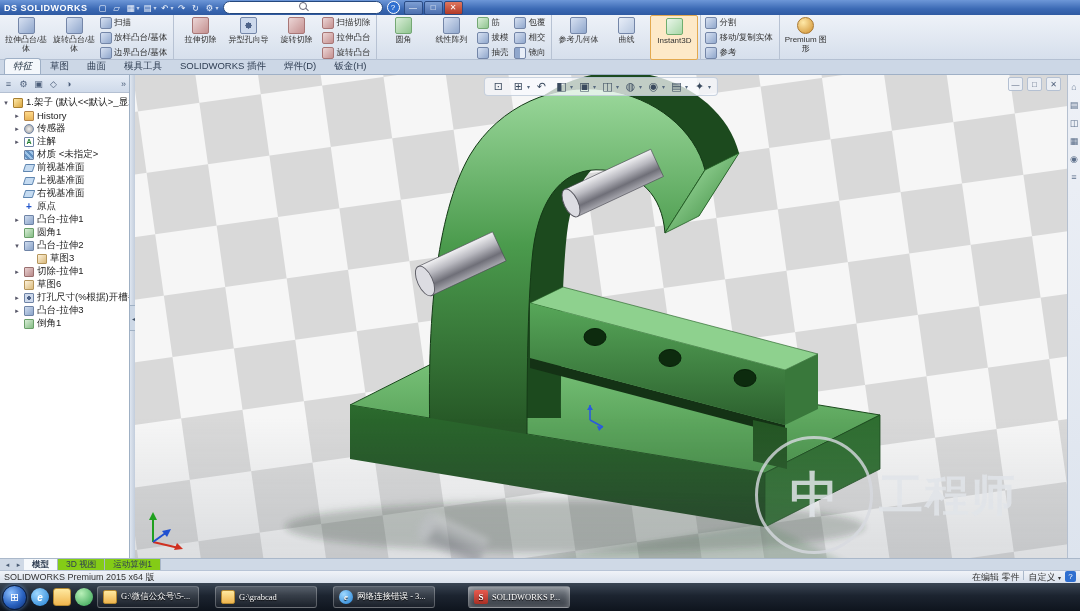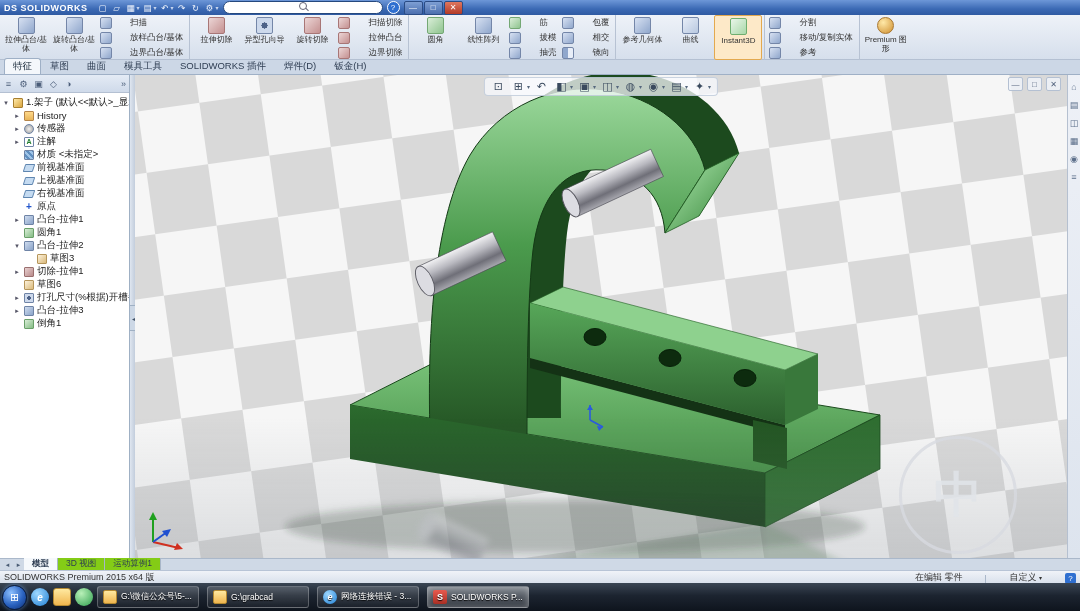--- a/index.html
+++ b/index.html
@@ -27,41 +27,41 @@
   .winbtn{width:17px;height:12px;display:flex;align-items:center;justify-content:center;font-size:8px;
     background:linear-gradient(#7e9fd4,#4c6fae);border:1px solid #2b4c85;border-radius:2px;color:#fff;}
   .winbtn.close{background:linear-gradient(#e0775f,#b23a28);}
   
   .ribbon-wrap{left:0;top:15px;width:1080px;height:45px;
     background:linear-gradient(#eef2f8,#d6dfec);border-bottom:1px solid #b4c0d2;box-sizing:border-box;}
   .ribbon{display:flex;flex-flow:column wrap;align-content:flex-start;height:45px;padding-left:2px;}
   .rb-cell{box-sizing:border-box;color:#333;cursor:default;}
   .rb-cell[data-kind="large"]{height:45px;width:48px;display:flex;flex-direction:column;align-items:center;
     padding-top:2px;font-size:8px;line-height:9px;text-align:center;word-break:break-all;overflow:hidden;}
-  .rb-cell[data-kind="small"]{height:15px;display:flex;align-items:center;gap:18px;padding:0 4px 0 2px;
+  .rb-cell[data-kind="small"]{height:15px;display:flex;align-items:center;gap:2px;padding:0 4px 0 2px;
     font-size:8.5px;white-space:nowrap;}
   .rb-cell[data-kind="sep"]{width:5px;height:45px;
     background:linear-gradient(to right,transparent 2px,#b7c2d3 2px,#b7c2d3 3px,transparent 3px);}
   .rb-cell[data-active="true"]{background:#fde9c8;border:1px solid #e3a94f;border-radius:2px;}
   .rb-icon{flex:none;width:17px;height:17px;border-radius:2px;margin-bottom:1px;
     background:linear-gradient(135deg,#d7e1f2,#90a7cc);border:1px solid #7486a8;box-sizing:border-box;}
   .rb-cell[data-kind="small"] .rb-icon{width:12px;height:12px;margin:0;}
   .rb-icon[data-icon*="cut"]{background:linear-gradient(135deg,#ecd6d6,#c49090);border-color:#a87676;}
   .rb-icon[data-icon="fillet-icon"],.rb-icon[data-icon="rib-icon"]{background:linear-gradient(135deg,#daeed8,#8fc48f);border-color:#74a874;}
   .rb-icon[data-icon="hole-wizard-icon"]{background:radial-gradient(circle at 50% 50%,#4d6288 28%,#cdd9ec 30%);}
   .rb-icon[data-icon="instant3d-icon"]{background:linear-gradient(135deg,#eaf6ea,#a8d8a8);border-color:#6fae6f;}
   .rb-icon[data-icon="realview-icon"]{background:radial-gradient(circle at 35% 30%,#ffe9a8,#cf8f2f);border-color:#a8762f;border-radius:50%;}
   .rb-icon[data-icon="curves-icon"]{background:linear-gradient(135deg,#e8eef8,#b8c8e0);}
   .rb-icon[data-icon="mirror-icon"]{background:linear-gradient(90deg,#90a7cc 48%,#e8eef8 52%);}
   
   .tabrow{left:0;top:60px;width:1080px;height:15px;background:#ccd7e6;display:flex;align-items:flex-end;
     padding-left:4px;box-sizing:border-box;border-bottom:1px solid #9fb0c6;}
   .cmdtab{font-size:9.5px;color:#2e3d52;padding:1px 8px;border:1px solid transparent;border-bottom:none;
     border-radius:3px 3px 0 0;white-space:nowrap;}
-  .cmdtab[data-active="true"]{background:#f4f7fb;border-color:#9fb0c6;color:#123;}
+  .cmdtab[data-active="true"]{background:#f4f7fb;border-color:#9fb0c6;color:#123;font-style:italic;}
   
   .main{left:0;top:75px;width:1080px;height:483px;background:#fff;}
   
   .panel{left:0;top:0;width:130px;height:483px;background:#fff;border-right:1px solid #9fb0c4;box-sizing:border-box;}
   .panel-head{height:17px;background:linear-gradient(#e4ebf5,#cfdaea);display:flex;align-items:center;gap:4px;
     padding:0 3px;border-bottom:1px solid #b4c0d2;font-size:9px;color:#3a4a62;}
   .ph-ic{width:11px;height:11px;display:flex;align-items:center;justify-content:center;font-size:9px;color:#4a5c78;}
   .ph-chev{margin-left:auto;font-size:9px;color:#4a5c78;}
   .tree{padding-top:3px;overflow:hidden;height:440px;}
   .tree-row{display:flex;align-items:center;gap:3px;height:13px;font-size:9.5px;color:#222;white-space:nowrap;overflow:hidden;}
@@ -141,21 +141,21 @@
   .doctabs{left:0;top:558px;width:1080px;height:12px;background:#cfd9e6;display:flex;align-items:stretch;
     padding-left:2px;box-sizing:border-box;border-top:1px solid #aab8ca;}
   .dt-nav{width:11px;display:flex;align-items:center;justify-content:center;font-size:7px;color:#4a5c74;}
   .doctab{font-size:8.5px;color:#2e3d52;padding:0 8px;display:flex;align-items:center;
     border-right:1px solid #a8b6c8;background:#84cc16;}
   .doctab[data-active="true"]{background:#f6f9fc;font-weight:bold;}
   
   .statusbar{left:0;top:570px;width:1080px;height:13px;background:linear-gradient(#f0f3f8,#d9e1ec);
     border-top:1px solid #b8c4d6;display:flex;align-items:center;font-size:9px;color:#333;
     padding:0 4px;box-sizing:border-box;gap:8px;}
-  .sb-right{margin-left:auto;display:flex;align-items:flex-end;gap:23px;}
+  .sb-right{margin-left:auto;display:flex;align-items:flex-start;gap:4px;}
   .sb-sep{width:1px;height:9px;background:#aab8ca;}
   .sb-help{width:11px;height:11px;background:#2f6fd0;color:#fff;border-radius:2px;font-size:8px;
     display:flex;align-items:center;justify-content:center;}
   
   .taskbar{left:0;top:583px;width:1080px;height:28px;
     background:linear-gradient(#3a4654,#1c2430 45%,#0e141d);display:flex;align-items:center;
     padding:0 2px;box-sizing:border-box;gap:4px;}
   .start-orb{width:23px;height:23px;border-radius:50%;flex:none;
     background:radial-gradient(circle at 35% 30%,#8cc0ff,#2a62c0 55%,#0b2c6e);
     border:1px solid #0a1e44;display:flex;align-items:center;justify-content:center;
@@ -164,21 +164,21 @@
     font-size:10px;color:#fff;}
   .quick-ic[data-icon="browser-icon"]{background:radial-gradient(circle at 35% 30%,#9fd8ff,#1f7fd4);border-radius:50%;}
   .quick-ic[data-icon="browser-icon"]::before{content:"e";font-style:italic;font-weight:bold;}
   .quick-ic[data-icon="folder-icon"]{background:linear-gradient(#ffe9a0,#f0b64f);border:1px solid #b58a32;box-sizing:border-box;}
   .quick-ic[data-icon="media-icon"]{background:radial-gradient(circle at 35% 30%,#b8f0b8,#2f9f4f);border-radius:50%;}
   .taskbtn{width:102px;height:22px;display:flex;align-items:center;gap:4px;padding:0 5px;box-sizing:border-box;
     border:1px solid rgba(255,255,255,.25);border-radius:3px;
     background:linear-gradient(rgba(255,255,255,.18),rgba(255,255,255,.04));
     color:#fff;font-size:8.5px;white-space:nowrap;overflow:hidden;text-shadow:0 1px 1px #000;}
   .taskbtn[data-active="true"]{background:linear-gradient(rgba(255,255,255,.4),rgba(255,255,255,.12));
-    box-shadow:inset 0 0 6px rgba(255,255,255,.35);}
+    box-shadow:inset 0 0 6px rgba(255,255,255,.35);margin-left:17px;}
   .task-ic{flex:none;width:14px;height:14px;border-radius:2px;display:flex;align-items:center;justify-content:center;
     font-size:9px;color:#fff;}
   .task-ic[data-icon="folder-icon"]{background:linear-gradient(#ffe9a0,#f0b64f);border:1px solid #b58a32;box-sizing:border-box;}
   .task-ic[data-icon="browser-icon"]{background:radial-gradient(circle at 35% 30%,#9fd8ff,#1f7fd4);border-radius:50%;}
   .task-ic[data-icon="browser-icon"]::before{content:"e";font-style:italic;font-weight:bold;}
   .task-ic[data-icon="solidworks-icon"]{background:linear-gradient(#e85a4f,#a82f24);}
   .task-ic[data-icon="solidworks-icon"]::before{content:"S";font-weight:bold;}
   .tray{margin-left:auto;display:flex;align-items:center;gap:5px;}
   .tray-ic{font-size:8px;color:#dfe5ee;width:11px;text-align:center;}
   .tray-ic[data-icon="tray-up-icon"]::before{content:"▲";}
@@ -318,21 +318,21 @@
         <span class="rb-label">扫描切除</span>
       </div>
 
       <div class="rb-cell" data-kind="small">
         <span class="rb-icon" data-icon="lofted-cut-icon"></span>
         <span class="rb-label">拉伸凸台</span>
       </div>
 
       <div class="rb-cell" data-kind="small">
         <span class="rb-icon" data-icon="boundary-cut-icon"></span>
-        <span class="rb-label">边界切除</span>
+        <span class="rb-label">旋转凸台</span>
       </div>
 
       <div class="rb-cell" data-kind="sep">
         
         
       </div>
 
       <div class="rb-cell" data-kind="large">
         <span class="rb-icon" data-icon="fillet-icon"></span>
         <span class="rb-label">圆角</span>
@@ -728,20 +728,21 @@
       <path d="M10,38 L10,12" stroke="#1fa01f" stroke-width="2"></path>
       <path d="M10,8 L6,16 L14,16 Z" fill="#1fa01f"></path>
       <path d="M10,38 L36,44" stroke="#d03020" stroke-width="2"></path>
       <path d="M40,45 L31,46 L34,39 Z" fill="#d03020"></path>
       <path d="M10,38 L24,28" stroke="#2050d0" stroke-width="2"></path>
       <path d="M28,25 L19,27 L24,33 Z" fill="#2050d0"></path>
     </svg>
 
     <div class="watermark">
       <div class="wm-circle">中</div>
+      <div class="wm-text">工程师</div>
     </div>
   </div>
 
   <div class="abs taskpane">
 
       <span class="tp-ic" data-icon="home-icon"></span>
 
       <span class="tp-ic" data-icon="design-library-icon"></span>
 
       <span class="tp-ic" data-icon="file-explorer-icon"></span>
@@ -750,21 +751,21 @@
 
       <span class="tp-ic" data-icon="appearances-icon"></span>
 
       <span class="tp-ic" data-icon="custom-properties-icon"></span>
     </div>
 </div>
 
 <div class="abs doctabs">
   <span class="dt-nav">◂</span>
   <span class="dt-nav">▸</span>
-  <span style="display:flex;align-items:flex-end;">
+  <span style="display:flex;">
 
       <span class="doctab" data-active="true">模型</span>
 
       <span class="doctab">3D 视图</span>
 
       <span class="doctab">运动算例1</span>
     </span>
 </div>
 
 <div class="abs statusbar">
@@ -780,21 +781,21 @@
 <div class="abs taskbar">
   <div class="start-orb">⊞</div>
   <span style="display:flex;gap:4px;">
 
       <span class="quick-ic" data-icon="browser-icon"></span>
 
       <span class="quick-ic" data-icon="folder-icon"></span>
 
       <span class="quick-ic" data-icon="media-icon"></span>
     </span>
-  <span style="display:flex;gap:8px;">
+  <span style="display:flex;gap:16px;font-family:Liberation Serif, serif;">
 
       <span class="taskbtn">
         <span class="task-ic" data-icon="folder-icon"></span>
         <span>G:\微信公众号\5-...</span>
       </span>
 
       <span class="taskbtn">
         <span class="task-ic" data-icon="folder-icon"></span>
         <span>G:\grabcad</span>
       </span>

